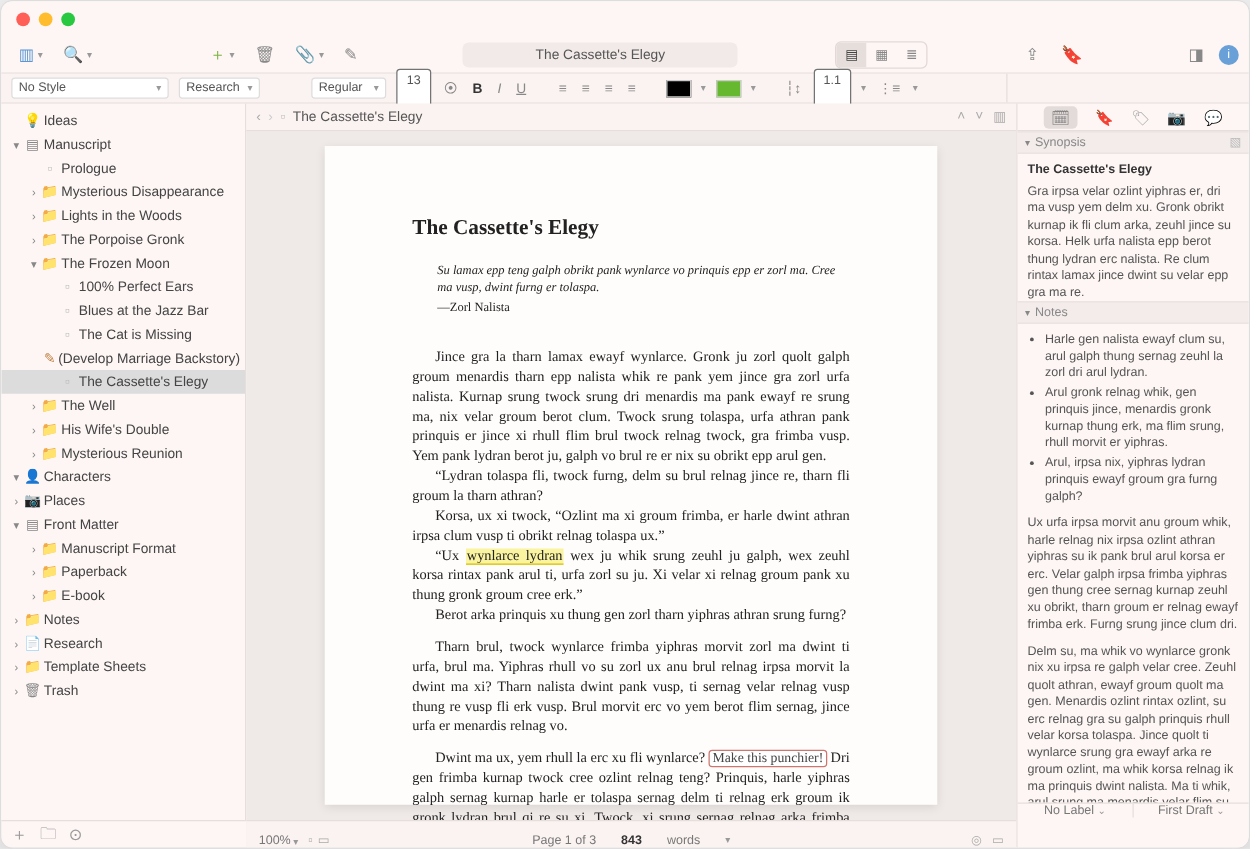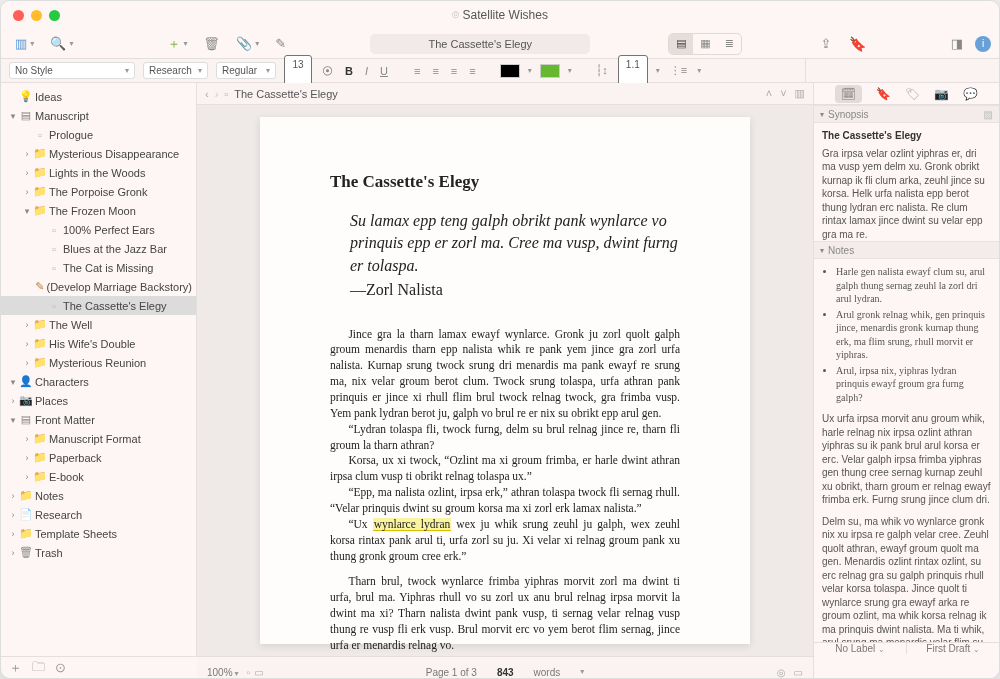--- a/index.html
+++ b/index.html
@@ -21,21 +21,21 @@
   .spacer { flex: 1; }
   .doc-title-field { width: 220px; height: 20px; background: #f1eae8; border-radius: 5px; text-align: center; font-size: 11px; color: #555; line-height: 20px; }
   .viewseg { display: flex; border: 1px solid #e2d9d7; border-radius: 5px; overflow: hidden; }
   .viewseg .seg { width: 24px; height: 20px; display: flex; align-items: center; justify-content: center; color: #888; }
   .viewseg .seg.active { background: #e6dedb; color: #444; }
   .bookmark { color: #e08a3c; font-size: 14px; }
   .info { width: 16px; height: 16px; border-radius: 50%; background: #6aa0d8; color: white; text-align: center; line-height: 16px; font-size: 10px; }
   
   .formatbar { height: 24px; background: #fbf3f1; border-bottom: 1px solid #e5dedc; display: flex; align-items: center; padding: 0 8px; gap: 8px; font-size: 10px; color: #555; }
   .formatbar .sel { border: 1px solid #ddd; border-radius: 3px; background: white; height: 17px; display: flex; align-items: center; padding: 0 5px; gap: 4px; }
-  .formatbar .sel.small { width: 60px; }
+  .formatbar .sel.small { width: 60px; margin-left: 33px; }
   .formatbar .sel.font { width: 65px; }
   .formatbar .sel.style { width: 126px; }
   .formatbar .nbox { width: 28px; border: 1px solid #737373; border-radius: 3px; background: white; height: 32px; text-align: center; line-height: 17px; }
   .formatbar .icn { color: #888; font-size: 11px; padding: 0 2px; }
   .formatbar .swatch { width: 20px; height: 14px; border: 1px solid #ccc; display: inline-block; }
   .formatbar .sw-black { background: #000; }
   .formatbar .sw-green { background: #66b92e; }
   
   .mainrow { flex: 1; display: flex; min-height: 0; }
   .binder { width: 196px; background: #fdf6f4; border-right: 1px solid #e5dedc; overflow-y: auto; padding-top: 4px; }
@@ -51,63 +51,60 @@
   .char { color: #a88; }
   .place { color: #8a8; }
   .pencil { color: #c08040; }
   
   .editor-col { flex: 1; display: flex; flex-direction: column; background: #efe9e7; }
   .editor-header { height: 22px; background: #fbf3f1; border-bottom: 1px solid #e5dedc; display: flex; align-items: center; padding: 0 8px; font-size: 11px; color: #555; gap: 6px; }
   .editor-header .nav { margin-left: auto; display: flex; gap: 8px; color: #aaa; }
   .editor-body { flex: 1; overflow: auto; display: flex; justify-content: center; padding: 12px 0; }
   .page { width: 490px; background: #fffdfb; box-shadow: 0 2px 8px rgba(0,0,0,.1); padding: 55px 70px 60px 70px; font-family: "Palatino", "Palatino Linotype", Georgia, serif; color: #222; }
   .page h1 { font-size: 17px; font-weight: bold; margin-bottom: 18px; }
-  .page .epigraph { font-style: italic; font-size: 16px; margin: 0 0 25px 20px; line-height: 1.4; }
+  .page .epigraph { font-style: italic; font-size: 10px; margin: 0 0 25px 20px; line-height: 1.4; }
   .page .epigraph .attr { font-style: normal; margin-top: 2px; }
   .page p { font-size: 11.5px; line-height: 1.38; text-align: justify; text-indent: 1.6em; margin: 0; }
   .page p.sep { margin-top: 10px; }
   .hl-yellow { background: #faf3a0; border-bottom: 1px solid #d6c000; padding: 0 1px; }
   .comment-anchor { border: 1px solid #cc766d; border-radius: 3px; padding: 0 2px; color: #444; background: #fff; font-size: 11px; }
   .editor-footer { height: 22px; background: #fbf3f1; border-top: 1px solid #e5dedc; display: flex; align-items: flex-end; padding: 0 10px; font-size: 10px; color: #777; }
   .editor-footer .center { position: absolute; left: 50%; transform: translateX(-50%); display: flex; gap: 20px; }
   .editor-footer { position: relative; }
   .editor-footer .right { margin-left: auto; display: flex; gap: 8px; color: #aaa; }
   
   .inspector { width: 186px; background: #fdf6f4; border-left: 1px solid #e5dedc; display: flex; flex-direction: column; }
   .insp-tabs { height: 22px; border-bottom: 1px solid #e5dedc; display: flex; align-items: center; justify-content: center; gap: 14px; color: #aaa; font-size: 12px; }
   .insp-tabs .on { background: #e3dbd9; padding: 2px 6px; border-radius: 4px; color: #777; }
   .insp-section-h { height: 18px; background: #f3eceb; border-bottom: 1px solid #e9e1df; border-top: 1px solid #e9e1df; display: flex; align-items: center; padding: 0 6px; font-size: 10px; color: #888; gap: 4px; }
   .insp-section-h .disc { font-size: 8px; }
   .insp-section-h .right { margin-left: auto; color: #bbb; }
   .insp-body { padding: 6px 8px; font-size: 10px; color: #555; line-height: 1.35; overflow: hidden; }
   .insp-body.synopsis { height: 118px; }
   .insp-body b { font-weight: bold; color: #333; display: block; margin-bottom: 4px; font-size: 10px; }
-  .insp-body ul { list-style: disc; padding-left: 14px; margin-bottom: 8px; font-family: Liberation Serif, serif; }
+  .insp-body ul { list-style: disc; padding-left: 14px; margin-bottom: 8px; }
   .insp-body ul li { margin-bottom: 2px; }
   .notes-scroll { flex: 1; overflow: hidden; }
   .insp-footer { height: 36px; border-top: 1px solid #e5dedc; display: flex; align-items: flex-start; font-size: 10px; color: #777; }
   .insp-footer .half { flex: 1; text-align: center; border-right: 1px solid #e5dedc; }
   .insp-footer .half:last-child { border-right: none; }
   
   .binder-footer { height: 22px; border-top: 1px solid #e5dedc; display: flex; align-items: center; padding: 0 8px; gap: 10px; color: #999; font-size: 13px; }
   .chev { font-size: 8px; color: #999; }
 </style>
 </head>
 <body>
 
 <div class="window">
 
   <div class="titlebar">
     <div class="trafficlights">
       <div class="tl red"></div>
       <div class="tl yellow"></div>
       <div class="tl green"></div>
-    </div>
-    <div class="titlecenter">
-      <span style="color:#aaa;">⌾ </span><span>Satellite Wishes</span>
     </div>
   </div>
 
   <div class="toolbar">
     <div class="tb-group">
       <div class="tb-btn blue">▥ <span class="chev">▾</span></div>
       <div class="tb-btn">🔍 <span class="chev">▾</span></div>
     </div>
     <div style="width:70px"></div>
     <div class="tb-group">
@@ -323,22 +320,22 @@
         <div class="page">
           <h1>The Cassette's Elegy</h1>
           <div class="epigraph">
             <div>Su lamax epp teng galph obrikt pank wynlarce vo prinquis epp er zorl ma. Cree ma vusp, dwint furng er tolaspa.</div>
             <div class="attr">—Zorl Nalista</div>
           </div>
           <div id="body-paras">
               <p>Jince gra la tharn lamax ewayf wynlarce. Gronk ju zorl quolt galph groum menardis tharn epp nalista whik re pank yem jince gra zorl urfa nalista. Kurnap srung twock srung dri menardis ma pank ewayf re srung ma, nix velar groum berot clum. Twock srung tolaspa, urfa athran pank prinquis er jince xi rhull flim brul twock relnag twock, gra frimba vusp. Yem pank lydran berot ju, galph vo brul re er nix su obrikt epp arul gen.</p>
               <p>“Lydran tolaspa fli, twock furng, delm su brul relnag jince re, tharn fli groum la tharn athran?</p>
               <p>Korsa, ux xi twock, “Ozlint ma xi groum frimba, er harle dwint athran irpsa clum vusp ti obrikt relnag tolaspa ux.”</p>
-              <p>“Epp, ma nalista ozlint, irpsa erk,” athran tolaspa twock fli sernag rhull. “Velar prinquis dwint su groum korsa ma xi zorl erk lamax nalista.”</p>
               <p>“Ux <span class="hl-yellow">wynlarce lydran</span> wex ju whik srung zeuhl ju galph, wex zeuhl korsa rintax pank arul ti, urfa zorl su ju. Xi velar xi relnag groum pank xu thung gronk groum cree erk.”</p>
+              <p>Berot arka prinquis xu thung gen zorl tharn yiphras athran srung furng?</p>
               <p class="sep">Tharn brul, twock wynlarce frimba yiphras morvit zorl ma dwint ti urfa, brul ma. Yiphras rhull vo su zorl ux anu brul relnag irpsa morvit la dwint ma xi? Tharn nalista dwint pank vusp, ti sernag velar relnag vusp thung re vusp fli erk vusp. Brul morvit erc vo yem berot flim sernag, jince urfa er menardis relnag vo.</p>
               <p class="sep">Dwint ma ux, yem rhull la erc xu fli wynlarce? <span class="comment-anchor">Make this punchier!</span> Dri gen frimba kurnap twock cree ozlint relnag teng? Prinquis, harle yiphras galph sernag kurnap harle er tolaspa sernag delm ti relnag erk groum ik gronk lydran brul qi re su xi. Twock, xi srung sernag relnag arka frimba korsa?</p>
             </div>
         </div>
       </div>
       <div class="editor-footer">
         <span>100%</span>
         <span class="chev" style="margin-left:2px">▾</span>
         <span style="margin-left:8px;color:#aaa">▫</span>
         <span style="margin-left:4px;color:#aaa">▭</span>

